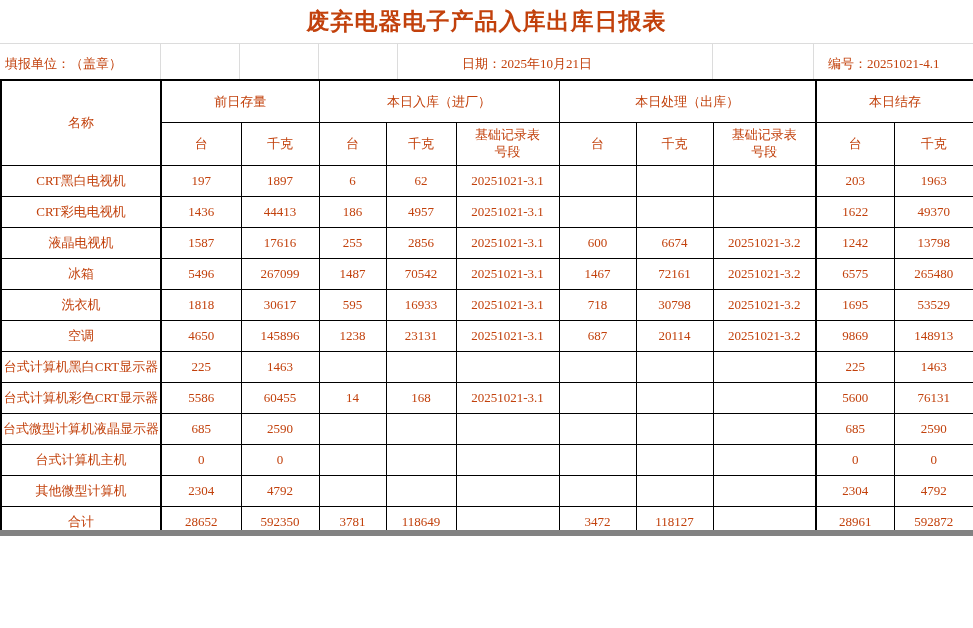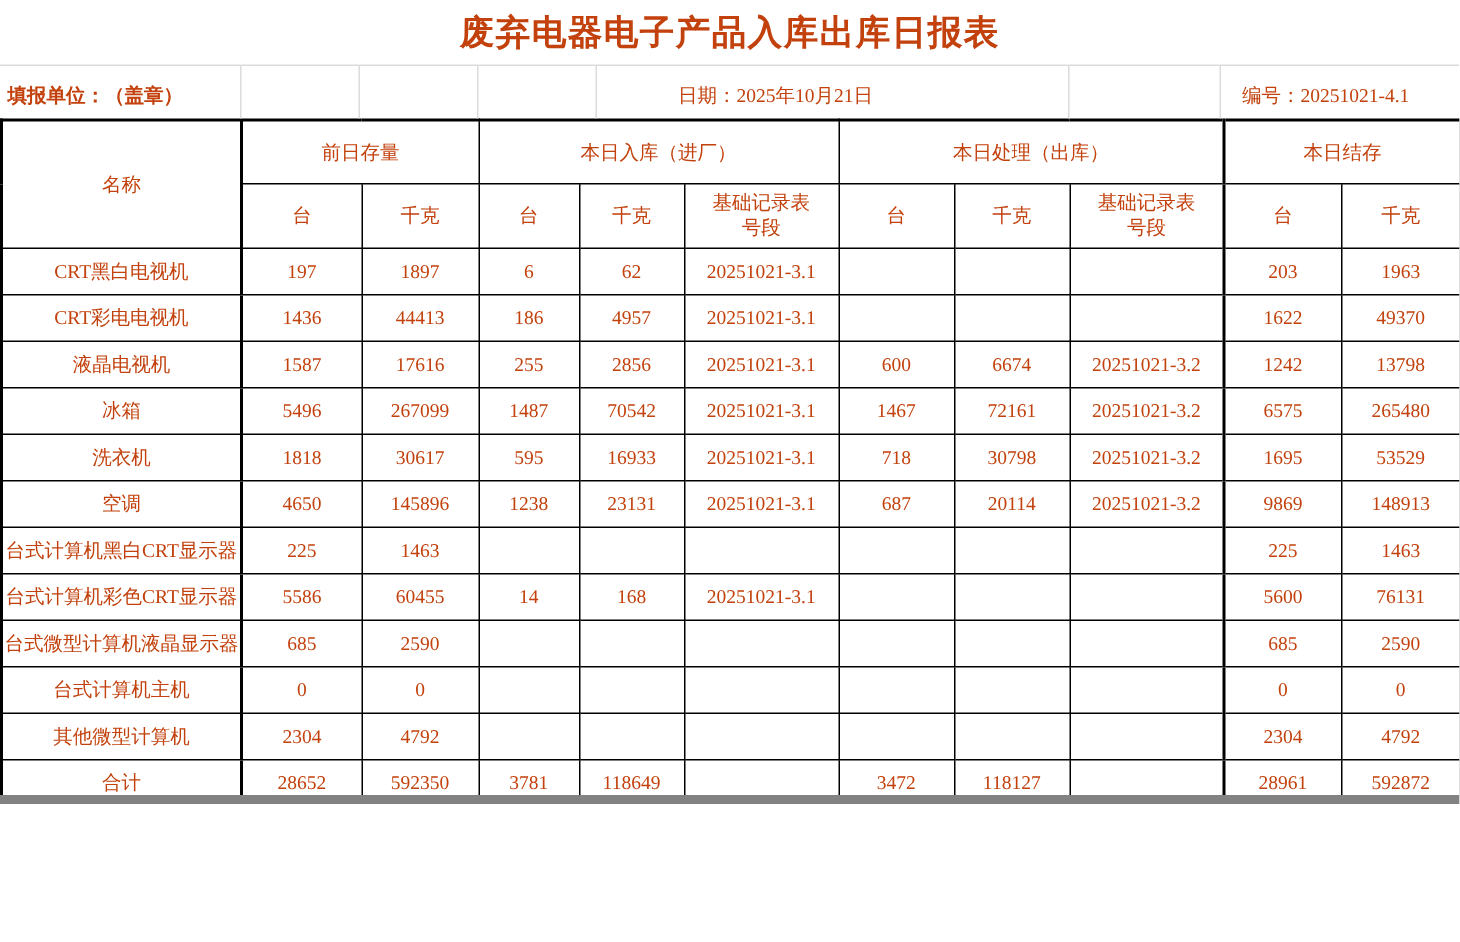--- a/index.html
+++ b/index.html
@@ -11,21 +11,21 @@
   .title-row{
     height:43px; border-bottom:1px solid #dcdcdc;
     display:flex; align-items:center; justify-content:center;
     font-family:"Liberation Sans","DejaVu Sans",sans-serif;
     font-weight:bold; font-size:23px; letter-spacing:1px;
   }
   
   .info-row{ position:relative; height:35px; font-size:13px; }
   .info-row .gl{ position:absolute; top:0; bottom:0; width:1px; background:#dcdcdc; }
   .info-text{ position:absolute; bottom:6px; white-space:nowrap; }
-  .pos-unit{ left:5px;font-weight:bold; } .pos-date{ left:452px; } .pos-code{ left:828px; }
+  .pos-unit{ left:5px; } .pos-date{ left:462px; } .pos-code{ left:828px; }
   
   table{ border-collapse:collapse; table-layout:fixed; width:973px; }
   table.main{ border:2px solid #000; }
   .main th,.main td{
     border:1px solid #000; padding:0; text-align:center; vertical-align:middle;
     font-weight:normal; font-size:13px; white-space:nowrap; overflow:hidden;
   }
   .main thead tr.group th{ height:41px; }
   .main thead tr.sub th{ height:42px; }
   .main tbody td{ height:30px; }

